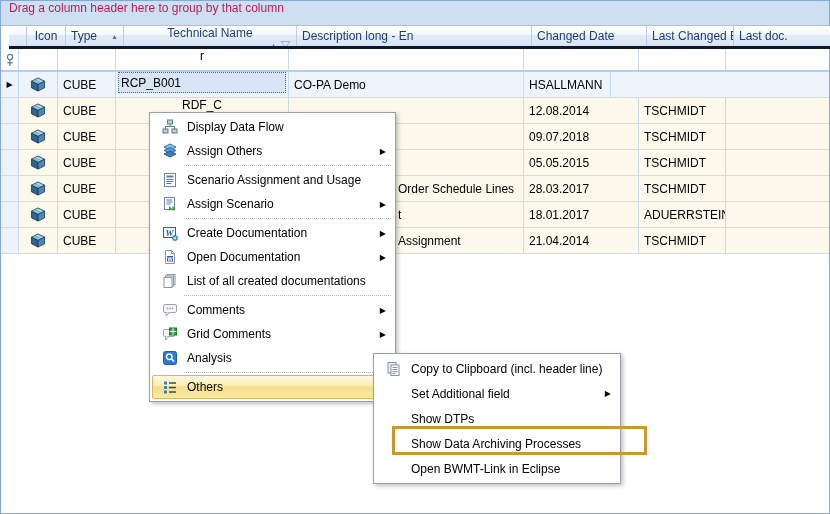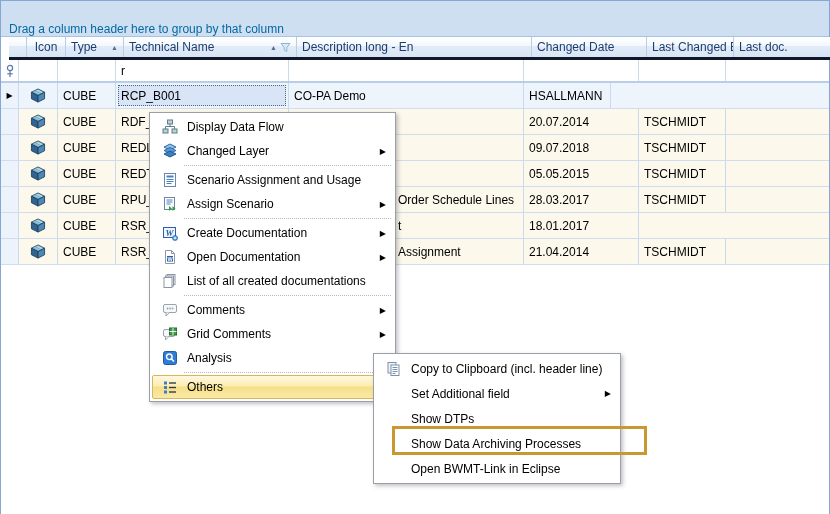--- a/index.html
+++ b/index.html
@@ -2,29 +2,29 @@
 <html><head>
 <meta charset="utf-8">
 <style>
   * { box-sizing: border-box; margin: 0; padding: 0; }
   html,body { width: 830px; height: 514px; }
   body { font-family: "Liberation Sans", sans-serif; font-size: 12px; background: #fff; position: relative; overflow: hidden; }
 
   .screen { position: absolute; inset: 0; border: 1px solid #86a7d3; background: #fff; }
 
   
-  .group-panel { height: 36px; background: #cfdff2; border-bottom: 1px solid #a8c3e2; color: #0369a1; display: flex; align-items: flex-end; padding: 0 8px; }
+  .group-panel { height: 25px; background: #cfdff2; border-bottom: 1px solid #a8c3e2; color: #be185d; display: flex; align-items: flex-start; padding: 0 8px; }
 
   
   .trow { display: flex; width: 100%; }
   .cell { border-right: 1px solid #c8daec; padding: 0 5px; overflow: hidden; white-space: nowrap; display: flex; align-items: center; }
   .ind   { width: 18px; background: #edf3fa; justify-content: center; padding: 0; }
   .c-icon{ width: 39px; justify-content: center; }
   .c-type{ width: 58px; justify-content: space-between; }
-  .c-tech{ width: 173px; }
+  .c-tech{ width: 173px; flex-direction: column; }
   .c-desc{ width: 235px; }
   .c-date{ width: 115px; }
   .c-by  { width: 87px; }
   .c-doc { flex: 1; border-right: none; }
 
   
   .header-row { height: 23px; border-bottom: 3px solid #0f172a; margin-left: 8px; }
   .header-row .cell { background: linear-gradient(180deg,#ffffff 0%,#f3f8fd 45%,#e2ecf8 46%,#d8e5f4 100%); border-right: 1px solid #b9cee6; color: #1c3e6e; }
   .sort-glyph { font-size: 7px; color: #5b7086; margin-left: auto; padding-left: 4px; }
   .hdr-icons { margin-left: auto; display: flex; align-items: center; gap: 3px; }
@@ -153,21 +153,21 @@
             <polygon points="8,1 15,4.5 8,8 1,4.5" fill="#a6d7e6" stroke="#1d3d5c" stroke-width="0.9"></polygon>
             <polyline points="3,4 9,7" stroke="#5f98b8" stroke-width="0.8" fill="none"></polyline>
             <polyline points="5,3 11,6" stroke="#5f98b8" stroke-width="0.8" fill="none"></polyline>
             <polygon points="1,4.5 8,8 8,15 1,11.5" fill="#2f6390" stroke="#1d3d5c" stroke-width="0.9"></polygon>
             <polygon points="8,8 15,4.5 15,11.5 8,15" fill="#4e86b4" stroke="#1d3d5c" stroke-width="0.9"></polygon>
           </svg>
       </div>
       <div class="cell c-type">CUBE</div>
       <div class="cell c-tech">RDF_C</div>
       <div class="cell c-desc"></div>
-      <div class="cell c-date">20.07.2014</div>
+      <div class="cell c-date">12.08.2014</div>
       <div class="cell c-by">TSCHMIDT</div>
       <div class="cell c-doc"></div>
     </div>
 
     <div class="trow drow">
       <div class="cell ind"></div>
       <div class="cell c-icon">
         <svg width="16" height="15" viewBox="0 0 16 16">
             <polygon points="8,1 15,4.5 8,8 1,4.5" fill="#a6d7e6" stroke="#1d3d5c" stroke-width="0.9"></polygon>
             <polyline points="3,4 9,7" stroke="#5f98b8" stroke-width="0.8" fill="none"></polyline>
@@ -230,20 +230,21 @@
             <polyline points="3,4 9,7" stroke="#5f98b8" stroke-width="0.8" fill="none"></polyline>
             <polyline points="5,3 11,6" stroke="#5f98b8" stroke-width="0.8" fill="none"></polyline>
             <polygon points="1,4.5 8,8 8,15 1,11.5" fill="#2f6390" stroke="#1d3d5c" stroke-width="0.9"></polygon>
             <polygon points="8,8 15,4.5 15,11.5 8,15" fill="#4e86b4" stroke="#1d3d5c" stroke-width="0.9"></polygon>
           </svg>
       </div>
       <div class="cell c-type">CUBE</div>
       <div class="cell c-tech">RSR_B</div>
       <div class="cell c-desc desc-offset">t</div>
       <div class="cell c-date">18.01.2017</div>
+      <div class="cell c-by">ADUERRSTEIN</div>
       <div class="cell c-doc"></div>
     </div>
 
     <div class="trow drow">
       <div class="cell ind"></div>
       <div class="cell c-icon">
         <svg width="16" height="15" viewBox="0 0 16 16">
             <polygon points="8,1 15,4.5 8,8 1,4.5" fill="#a6d7e6" stroke="#1d3d5c" stroke-width="0.9"></polygon>
             <polyline points="3,4 9,7" stroke="#5f98b8" stroke-width="0.8" fill="none"></polyline>
             <polyline points="5,3 11,6" stroke="#5f98b8" stroke-width="0.8" fill="none"></polyline>
@@ -275,21 +276,21 @@
       <span class="mi-label">Display Data Flow</span>
     </div>
     <div class="mi">
       <span class="mi-ic">
         <svg width="16" height="16" viewBox="0 0 16 16">
             <polygon points="8,1 14,4 8,7 2,4" fill="#8fc0e8" stroke="#2d6da8"></polygon>
             <polygon points="8,4.5 14,7.5 8,10.5 2,7.5" fill="#5d9bd6" stroke="#2d6da8"></polygon>
             <polygon points="8,8 14,11 8,14 2,11" fill="#3b7fc4" stroke="#24578c"></polygon>
           </svg>
       </span>
-      <span class="mi-label">Changed Layer</span>
+      <span class="mi-label">Assign Others</span>
       <span class="mi-arrow">▶</span>
     </div>
     <div class="msep"></div>
     <div class="mi">
       <span class="mi-ic">
         <svg width="16" height="16" viewBox="0 0 16 16">
             <rect x="2.5" y="1.5" width="11" height="13" fill="#fff" stroke="#6b86a8"></rect>
             <rect x="4.5" y="3.5" width="7" height="2" fill="#4a7fc0"></rect>
             <line x1="4.5" y1="7.5" x2="11.5" y2="7.5" stroke="#4a7fc0"></line>
             <line x1="4.5" y1="9.5" x2="11.5" y2="9.5" stroke="#4a7fc0"></line>

